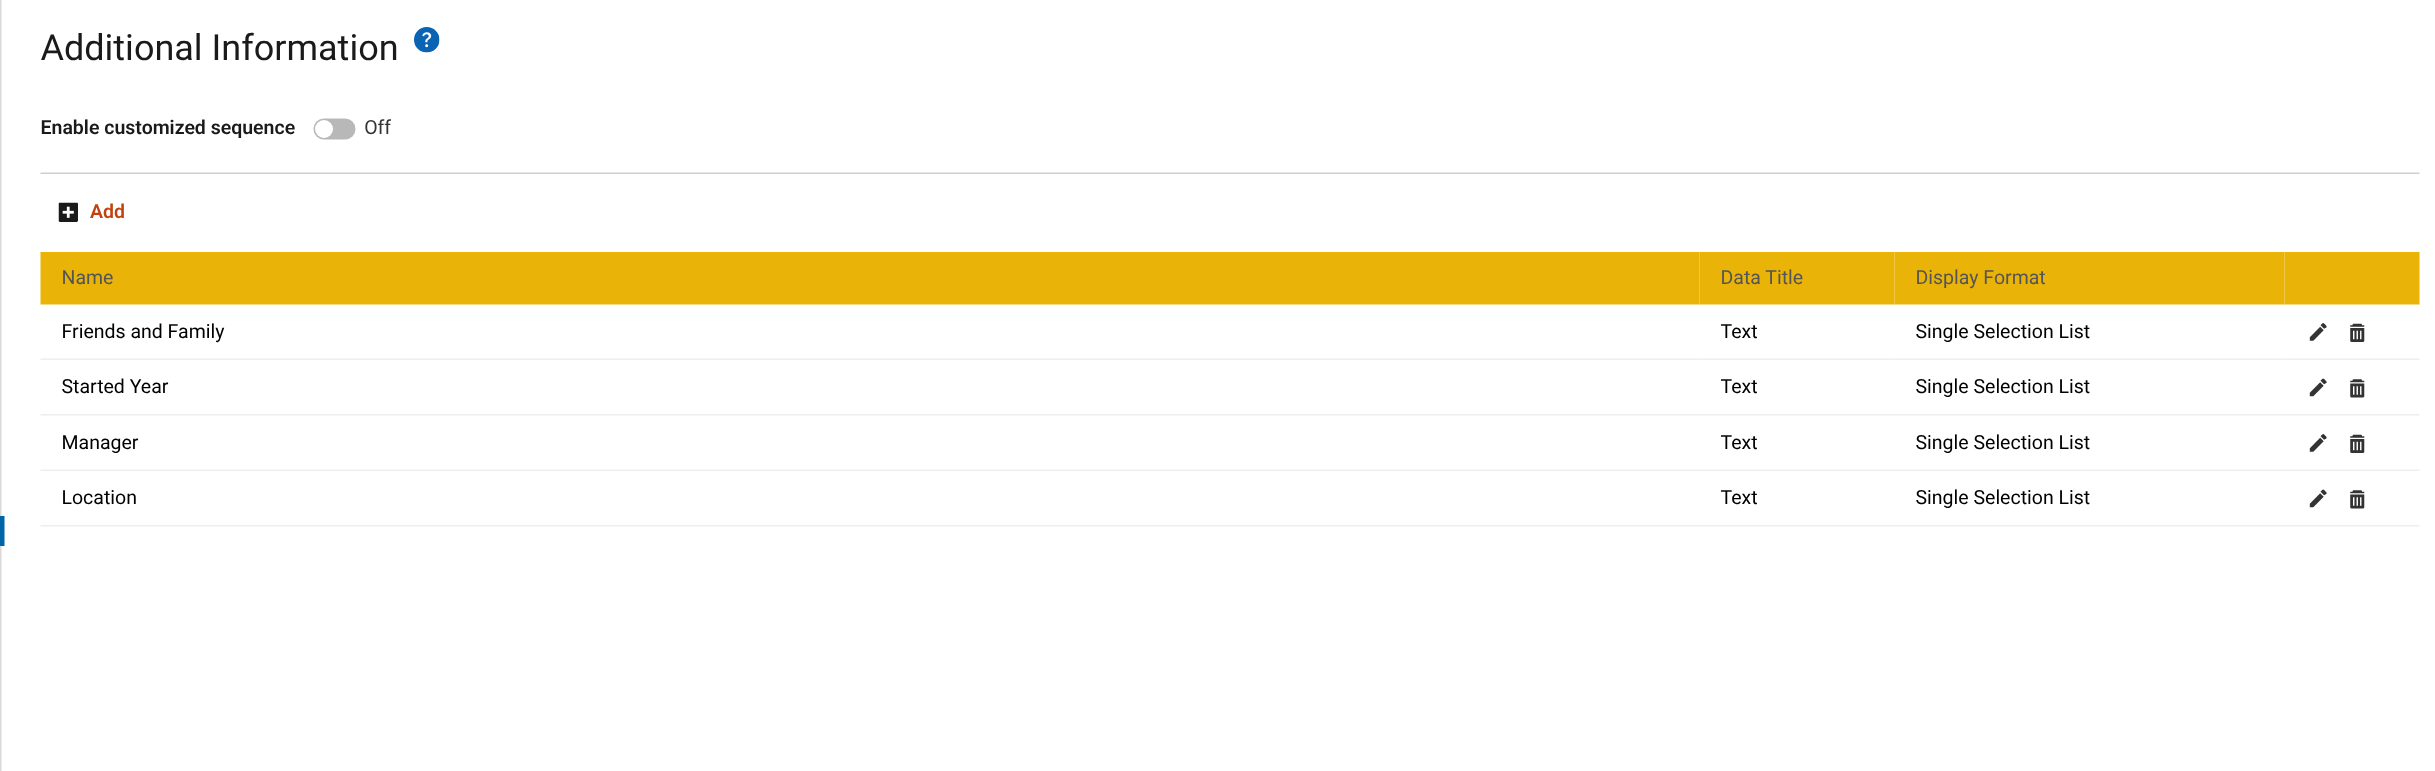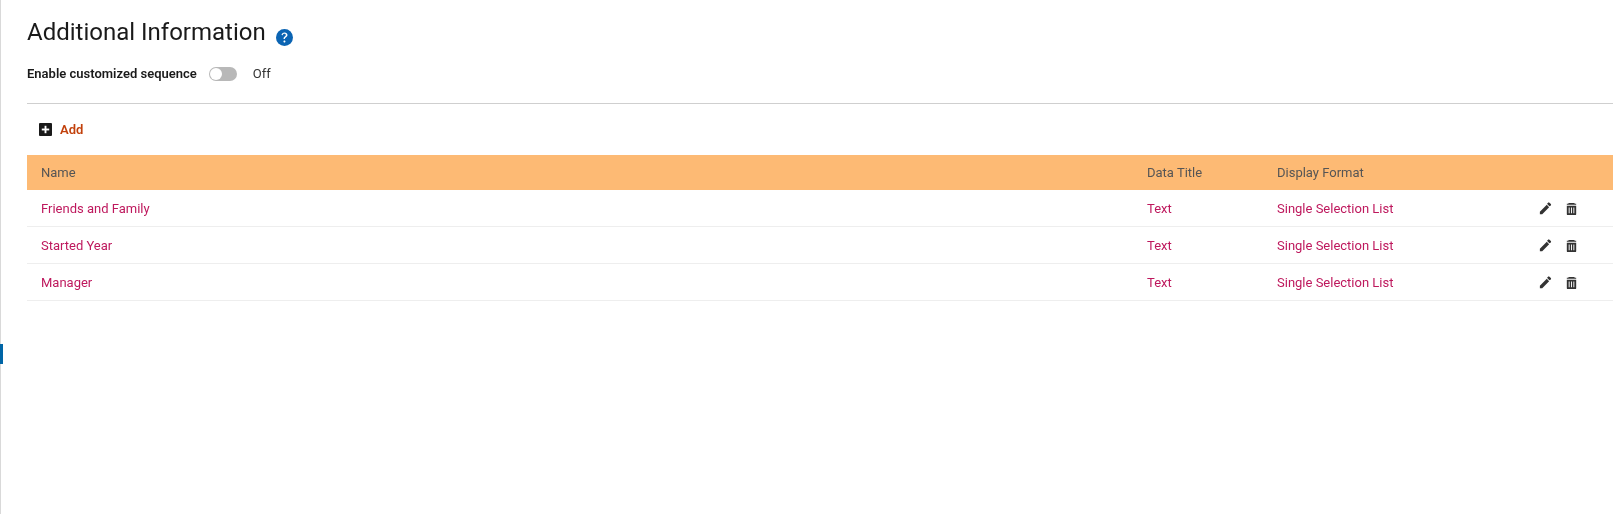--- a/index.html
+++ b/index.html
@@ -18,23 +18,23 @@
     .side-accent {
       position: absolute;
       left: -1px;
       top: 344px;
       width: 3px;
       height: 20px;
       background: #0065a6;
     }
     .header-row {
       display: flex;
-      align-items: flex-end;
+      align-items: flex-start;
       gap: 10px;
-      margin-bottom: 20px;
+      margin-bottom: 32px;
     }
     .page-title {
       font-size: 24px;
       font-weight: 400;
       color: #1a1a1a;
     }
     .help-icon {
       width: 17px;
       height: 17px;
       display: inline-flex;
@@ -51,21 +51,21 @@
       margin-right: 10px;
     }
     .toggle-label {
       font-size: 13px;
       color: #1a1a1a;
       font-weight: 600;
     }
     .toggle {
       display: inline-flex;
       align-items: center;
-      gap: 16px;
+      gap: 6px;
       cursor: pointer;
     }
     .toggle-track {
       width: 28px;
       height: 14px;
       border-radius: 14px;
       background: #b8b8b8;
       position: relative;
     }
     .toggle-knob {
@@ -98,39 +98,39 @@
       height: 13px;
       display: inline-flex;
       align-items: center;
       justify-content: center;
     }
     .table {
       width: calc(100% - 10px);
       border-collapse: collapse;
     }
     .table thead tr {
-      background: #fdba74;
+      background: #eab308;
     }
     .table th {
       text-align: left;
       font-weight: 400;
       font-size: 13px;
       color: #555;
       padding: 10px 14px;
     }
     .table th.col-name { padding-left: 14px; width: auto; }
     .table th.col-datatype { width: 130px; }
     .table th.col-format { width: 260px; }
     .table th.col-actions { width: 90px; }
     .table tbody tr {
       border-bottom: 1px solid #eee;
     }
     .table td {
       font-size: 13px;
-      color: #be185d;
+      color: #000000;
       padding: 10px 14px;
       vertical-align: middle;
     }
     .actions {
       display: flex;
       gap: 10px;
       align-items: center;
       justify-content: flex-start;
     }
     .icon-btn {
@@ -243,15 +243,34 @@
                 </svg>
               </span>
               <span class="icon-btn">
                 <svg viewBox="0 0 16 16" width="15" height="15">
                   <path fill="#333" d="M3 5h10v9a1 1 0 0 1-1 1H4a1 1 0 0 1-1-1V5zm2 2v6h1V7H5zm2.5 0v6h1V7h-1zM10 7v6h1V7h-1zM5 2h6l.5 1H13v1H3V3h1.5L5 2z"></path>
                 </svg>
               </span>
             </div>
           </td>
         </tr>
+        <tr>
+          <td>Location</td>
+          <td>Text</td>
+          <td>Single Selection List</td>
+          <td>
+            <div class="actions">
+              <span class="icon-btn">
+                <svg viewBox="0 0 16 16" width="15" height="15">
+                  <path fill="#333" d="M2 11.5V14h2.5l7.37-7.37-2.5-2.5L2 11.5zm11.71-6.79c.39-.39.39-1.02 0-1.41l-1.5-1.5a1 1 0 0 0-1.41 0l-1.17 1.17 2.5 2.5 1.58-.76z"></path>
+                </svg>
+              </span>
+              <span class="icon-btn">
+                <svg viewBox="0 0 16 16" width="15" height="15">
+                  <path fill="#333" d="M3 5h10v9a1 1 0 0 1-1 1H4a1 1 0 0 1-1-1V5zm2 2v6h1V7H5zm2.5 0v6h1V7h-1zM10 7v6h1V7h-1zM5 2h6l.5 1H13v1H3V3h1.5L5 2z"></path>
+                </svg>
+              </span>
+            </div>
+          </td>
+        </tr>
       </tbody>
   </table>
 </div>
 
 </body></html>

